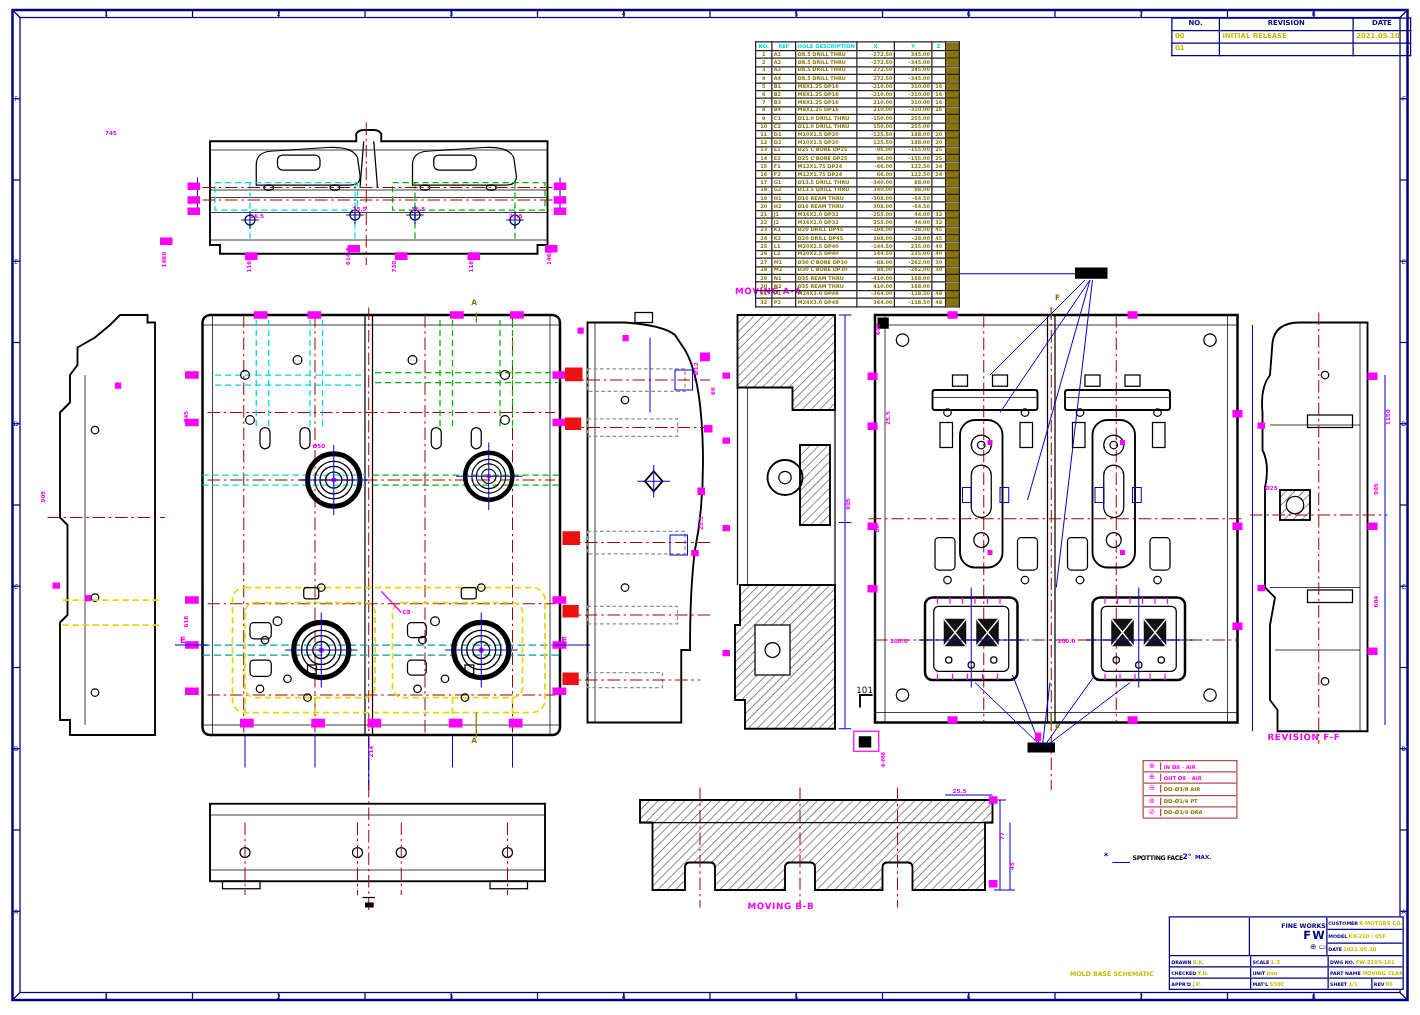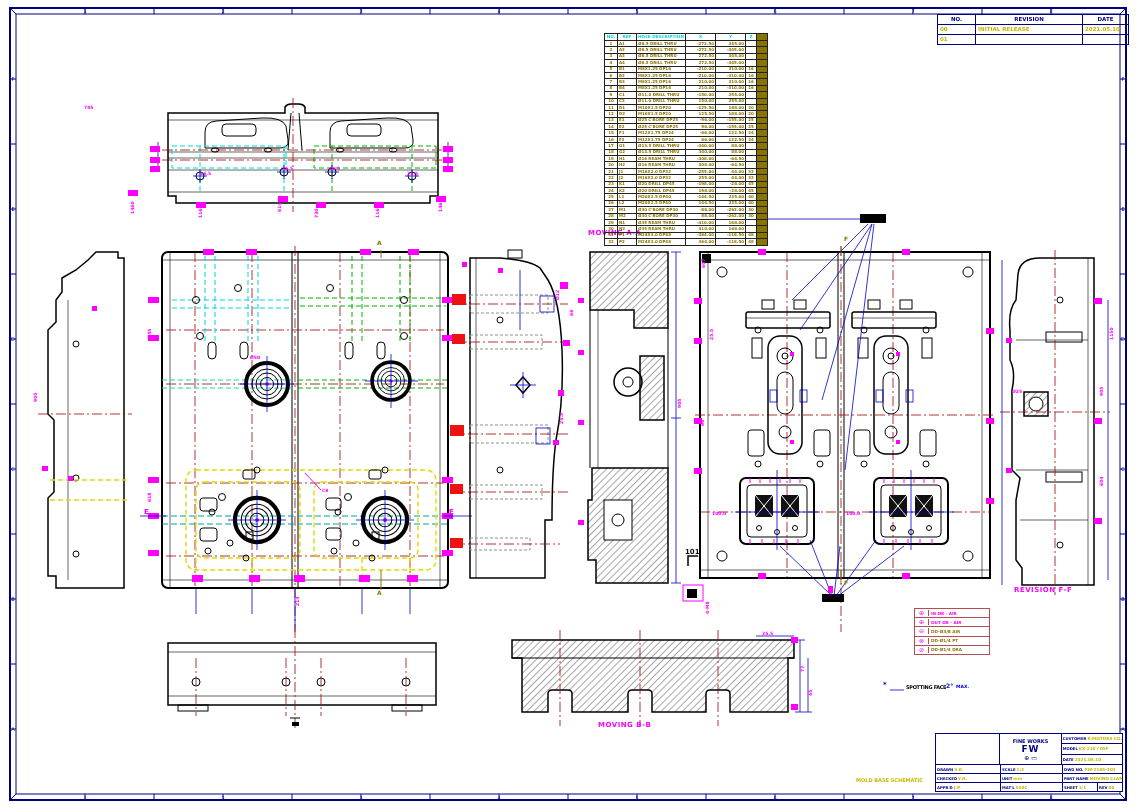--- a/index.html
+++ b/index.html
@@ -24,21 +24,21 @@
   .hat{fill:url(#hatch);stroke:#000;stroke-width:1.5;}
   .nvy{fill:none;stroke:var(--navy);}
   .zl{font-size:5px;fill:var(--navy);text-anchor:middle;}
   
   .t{position:absolute;white-space:nowrap;line-height:1;}
   .dm{font-size:4.5px;font-weight:bold;color:var(--mag);}
   .v{transform:rotate(-90deg);transform-origin:left top;}
   .sec{font-size:7px;font-weight:bold;color:var(--mag);letter-spacing:.5px;}
   .datA{font-size:6px;font-weight:bold;color:var(--olive);}
   .datE{font-size:7px;font-weight:bold;color:var(--mag);}
-  .plate{font-size:7px;font-weight:bold;color:#111;}
+  .plate{font-size:7px;font-weight:normal;color:#111;}
   
   #hole-table{position:absolute;left:604px;top:33px;border-collapse:collapse;}
   #hole-table th,#hole-table td{border:0.5px solid #222;font-size:4px;line-height:1;
      height:5.4px;padding:0 1px;color:var(--olive);font-weight:bold;overflow:hidden;white-space:nowrap;}
   #hole-table th{color:var(--cyan);height:6px;font-size:4.2px;}
   #hole-table td:nth-child(7),#hole-table th:nth-child(7){background:var(--olive);color:var(--olive);min-width:8px;}
   #hole-table td:nth-child(1){min-width:10px;text-align:center;}
   #hole-table td:nth-child(2){min-width:16px;}
   #hole-table td:nth-child(3){min-width:46px;}
   #hole-table td:nth-child(4),#hole-table td:nth-child(5){min-width:27px;text-align:right;}
@@ -53,21 +53,21 @@
   .lg-row{display:flex;border-bottom:1px solid #b05050;height:8.2px;align-items:center;}
   .lg-row:last-child{border-bottom:none;}
   .lg-sym{width:13px;text-align:center;color:var(--mag);font-size:6px;line-height:1;border-right:1px solid #b05050;}
   .lg-txt{flex:1;font-size:4.2px;font-weight:bold;padding-left:2px;}
   .lg-m{color:var(--mag);} .lg-o{color:var(--olive);}
   
   #tblock{position:absolute;left:935px;top:733px;width:186px;height:57px;border:1.5px solid var(--navy);
           display:flex;flex-direction:column;background:#fff;}
   #tb-top{display:flex;height:30px;border-bottom:1px solid var(--navy);}
   .tb-cA{width:64px;border-right:1px solid var(--navy);}
-  .tb-cB{width:61px;border-right:1px solid var(--navy);display:flex;flex-direction:column;align-items:center;justify-content:center;}
+  .tb-cB{width:61px;border-right:1px solid var(--navy);display:flex;flex-direction:column;align-items:flex-end;justify-content:center;}
   .tb-cC{flex:1;display:flex;flex-direction:column;}
   .tb-kv{flex:1;display:flex;align-items:center;border-bottom:1px solid var(--navy);overflow:hidden;}
   .tb-kv:last-child{border-bottom:none;}
   .tb-lbl{font-size:3.8px;color:var(--navy);font-weight:bold;padding:0 1px;white-space:nowrap;}
   .tb-val{font-size:4.2px;color:var(--valyel);font-weight:bold;white-space:nowrap;overflow:hidden;}
   #tb-bot{flex:1;display:flex;flex-direction:column;}
   .tb-row{flex:1;display:flex;border-bottom:1px solid var(--navy);}
   .tb-row:last-child{border-bottom:none;}
   .tb-cell{display:flex;align-items:center;border-right:1px solid var(--navy);overflow:hidden;}
   .tb-cell:last-child{border-right:none;}

